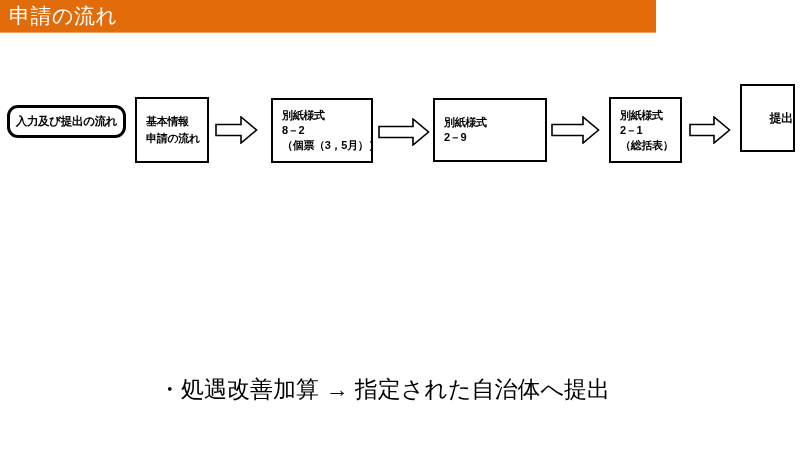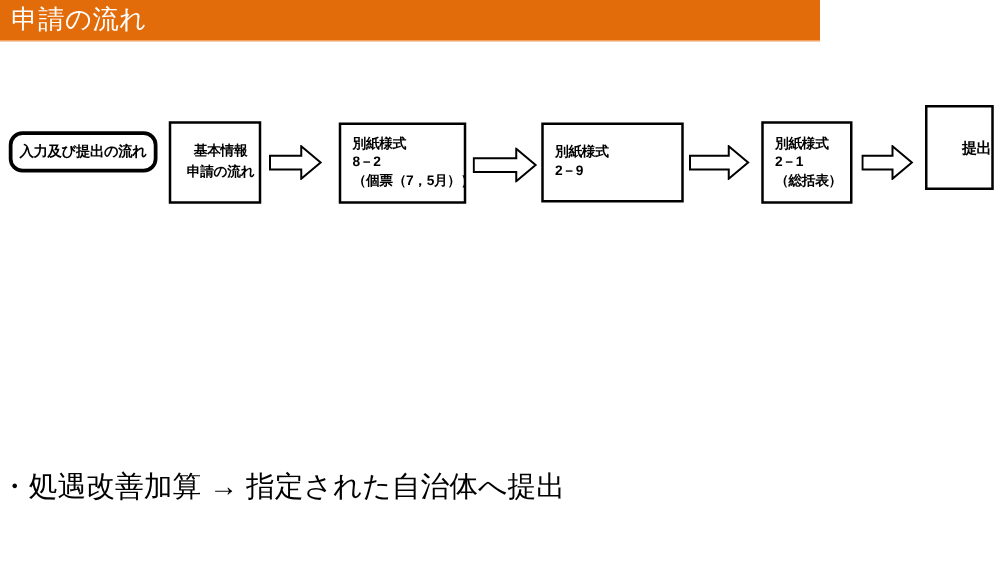--- a/index.html
+++ b/index.html
@@ -17,36 +17,36 @@
                border:3px solid #000000; border-radius:11px; box-sizing:border-box;
                display:flex; align-items:center; justify-content:center;
                font-size:11.5px; font-weight:bold; letter-spacing:-0.3px; color:#000;
                background:#ffffff; white-space:nowrap; }
 
   
   .step { position:absolute; border:2px solid #000000; box-sizing:border-box; background:#ffffff;
           display:flex; flex-direction:column; justify-content:center;
           font-size:11px; font-weight:bold; line-height:15px; letter-spacing:-0.3px;
           padding-left:9px; color:#000; white-space:nowrap; }
-  .step1 { left:135px; top:97px;  width:74px;  height:66px; line-height:17px;text-align:center; }
+  .step1 { left:135px; top:97px;  width:74px;  height:66px; line-height:17px; }
   .step2 { left:271px; top:98px;  width:102px; height:65px; }
   .step3 { left:433px; top:98px;  width:114px; height:64px; }
   .step4 { left:609px; top:97px;  width:73px;  height:66px; }
   .step5 { left:740px; top:84px;  width:55px;  height:68px; padding-left:16px;
            align-items:flex-end; font-size:12px; }
 
   
   .arrow { position:absolute; }
   .a1 { left:215px; top:116px; }
   .a2 { left:378px; top:118px; }
   .a3 { left:551px; top:116px; }
   .a4 { left:689px; top:116px; }
 
   
-  .note { position:absolute; top:374px; left:0; width:768px; 
+  .note { position:absolute; top:374px; left:0; width:768px; text-align:center;
           font-size:23px; color:#000000; }
 </style>
 </head>
 <body>
 
 <div class="slide">
 
   <div class="header" style="background: rgb(227, 108, 10);">
     <div class="header-title">申請の流れ</div>
   </div>
@@ -60,21 +60,21 @@
     <div>申請の流れ</div>
   </div>
 
   <svg class="arrow a1" width="43" height="28" viewBox="0 0 43 28">
     <polygon points="1,8.5 26,8.5 26,1 41.5,14 26,27 26,19.5 1,19.5" fill="#ffffff" stroke="#000000" stroke-width="1.6"></polygon>
   </svg>
 
   <div class="step step2">
     <div>別紙様式</div>
     <div>8－2</div>
-    <div>（個票（7，5月））</div>
+    <div>（個票（3，5月））</div>
   </div>
 
   <svg class="arrow a2" width="52" height="28" viewBox="0 0 52 28">
     <polygon points="1,8.5 35,8.5 35,1 50.5,14 35,27 35,19.5 1,19.5" fill="#ffffff" stroke="#000000" stroke-width="1.6"></polygon>
   </svg>
 
   <div class="step step3">
     <div>別紙様式</div>
     <div>2－9</div>
   </div>

